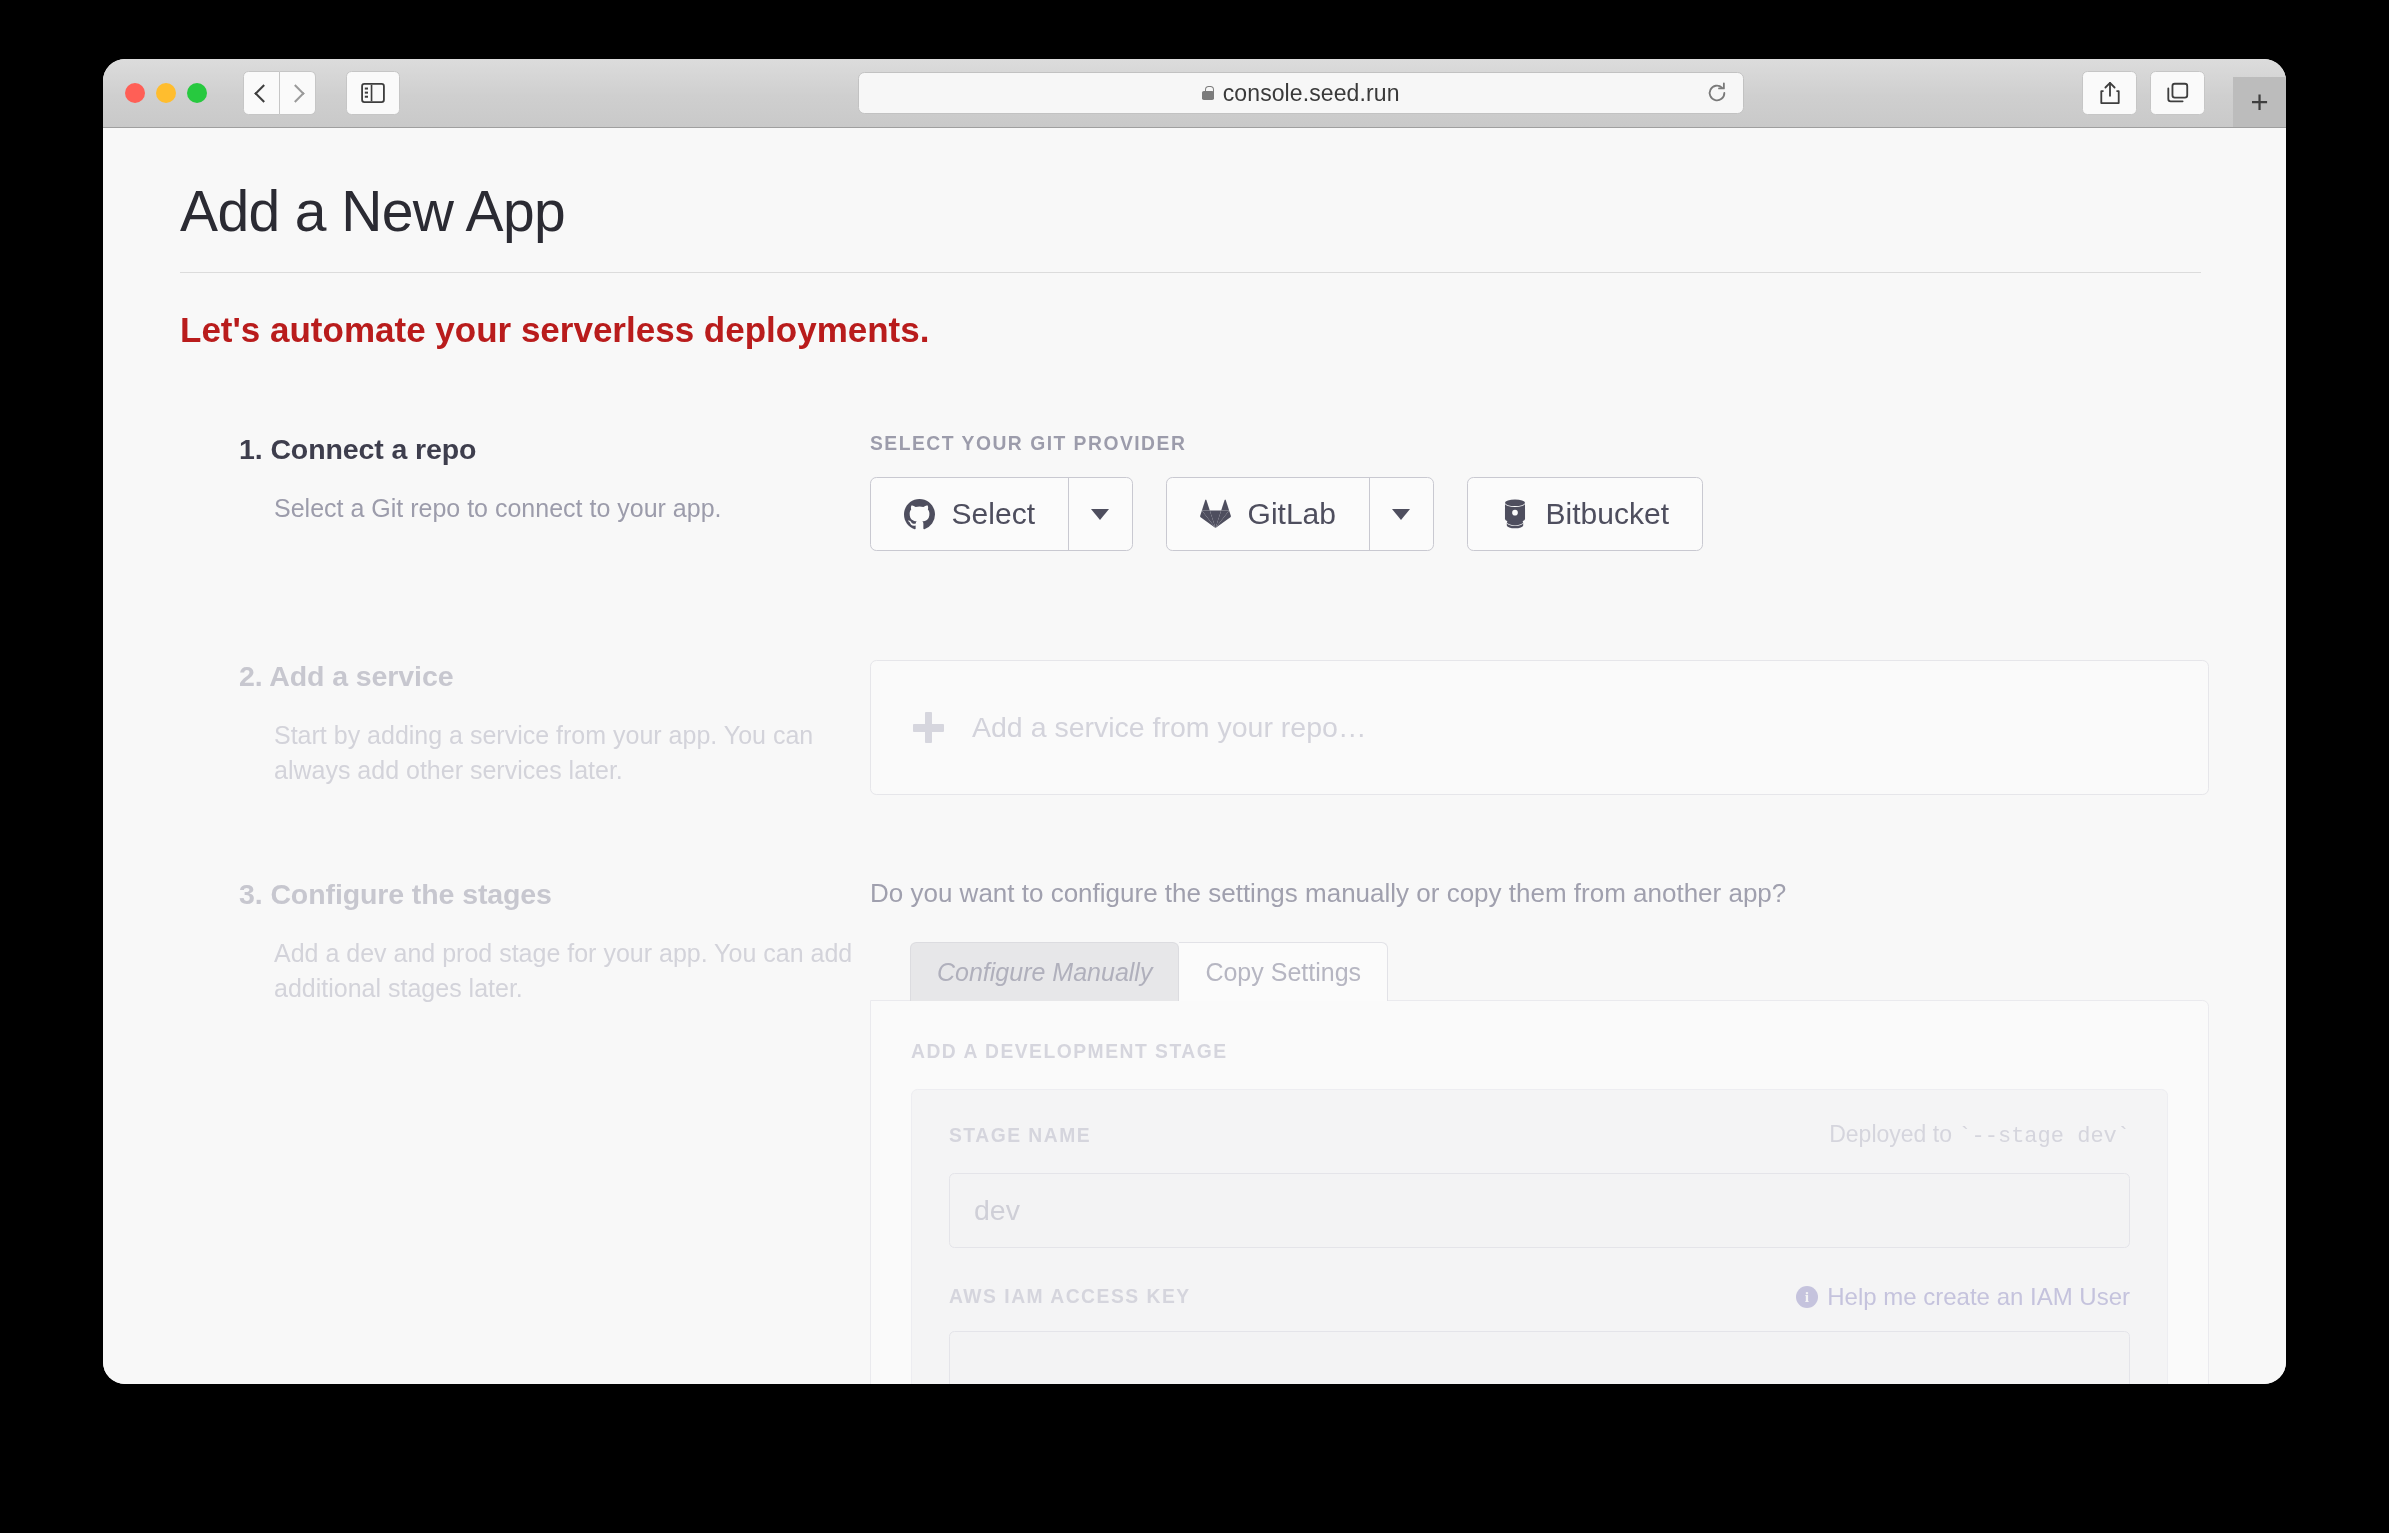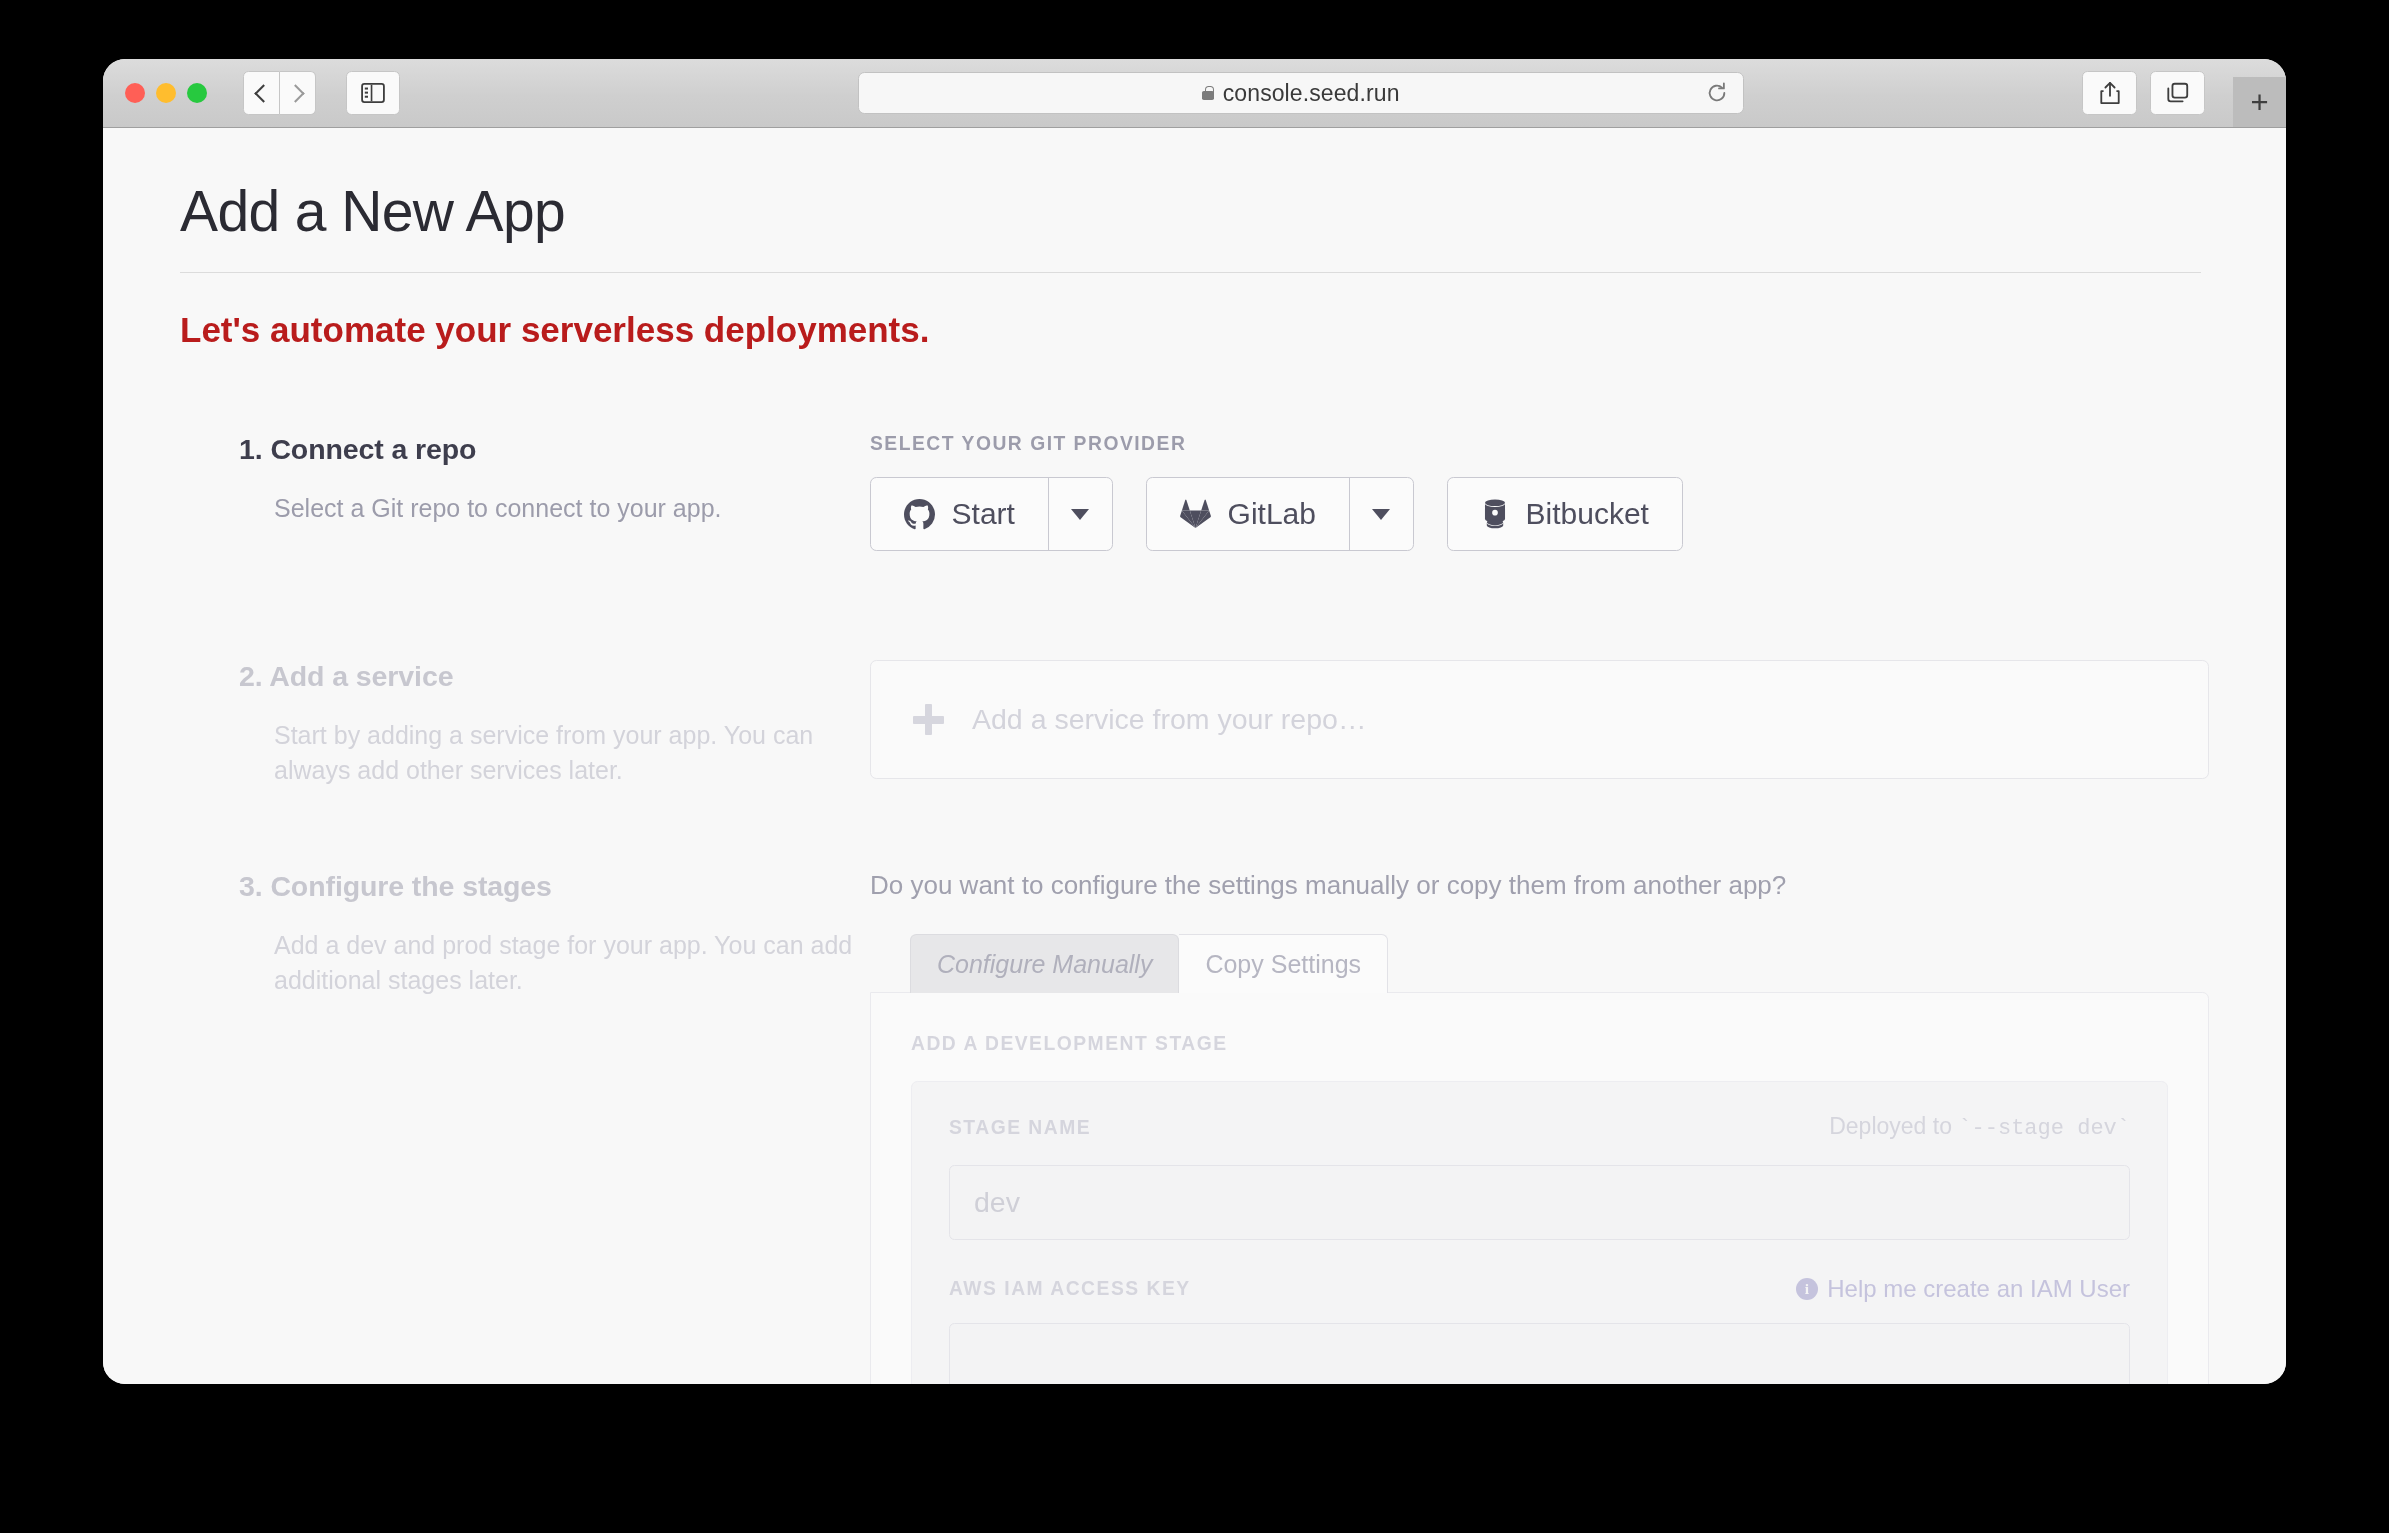--- a/index.html
+++ b/index.html
@@ -291,21 +291,21 @@
   }
 
   
   .service-box {
     border: 0.9px solid #e6e6ea;
     border-radius: 6.4px;
     background: #fafafa;
     height: 109px;
     display: flex;
     align-items: center;
-    padding: 4px 42px;
+    padding: 12px 42px;
     gap: 28px;
   }
   .plus-icon {
     width: 31px; height: 31px;
     position: relative;
     flex: none;
   }
   .plus-icon:before, .plus-icon:after {
     content: "";
     position: absolute;
@@ -523,21 +523,21 @@
           </div>
           <div class="step-right">
             <div class="field-label">SELECT YOUR GIT PROVIDER</div>
             <div class="provider-row">
 
               <div class="provider-btn">
                 <div class="provider-main">
                   <svg width="31" height="31" viewBox="0 0 16 16">
                     <path fill="#4e4e5e" d="M8 0C3.58 0 0 3.58 0 8c0 3.54 2.29 6.53 5.47 7.59.4.07.55-.17.55-.38 0-.19-.01-.82-.01-1.49-2.01.37-2.53-.49-2.69-.94-.09-.23-.48-.94-.82-1.13-.28-.15-.68-.52-.01-.53.63-.01 1.08.58 1.23.82.72 1.21 1.87.87 2.33.66.07-.52.28-.87.51-1.07-1.78-.2-3.64-.89-3.64-3.95 0-.87.31-1.59.82-2.15-.08-.2-.36-1.02.08-2.12 0 0 .67-.21 2.2.82.64-.18 1.32-.27 2-.27.68 0 1.36.09 2 .27 1.53-1.04 2.2-.82 2.2-.82.44 1.1.16 1.92.08 2.12.51.56.82 1.27.82 2.15 0 3.07-1.87 3.75-3.65 3.95.29.25.54.73.54 1.48 0 1.07-.01 1.93-.01 2.2 0 .21.15.46.55.38A8.01 8.01 0 0 0 16 8c0-4.42-3.58-8-8-8z"></path>
                   </svg>
-                  <span class="provider-name">Start</span>
+                  <span class="provider-name">Select</span>
                 </div>
                 <div class="provider-caret">
                   <span class="caret-tri"></span>
                 </div>
               </div>
 
               <div class="provider-btn">
                 <div class="provider-main">
                   <svg width="31" height="29.5" viewBox="0 0 36 34">
                     <path fill="#4e4e5e" d="M18 33.5 L24.6 13.2 L11.4 13.2 Z"></path>

